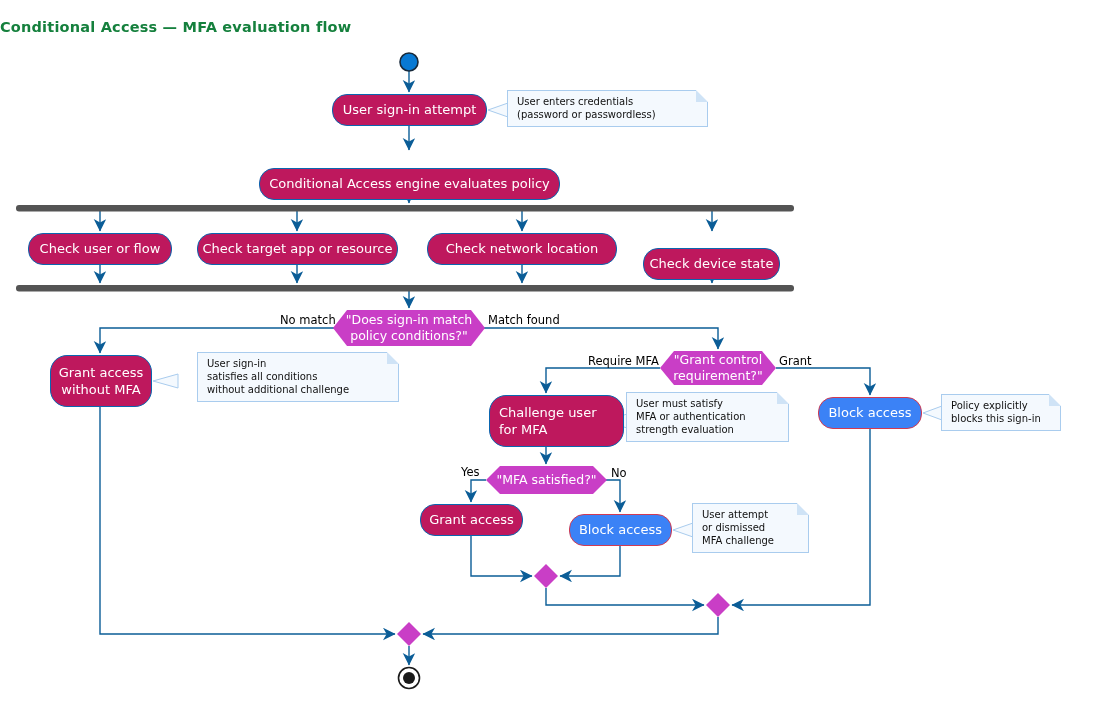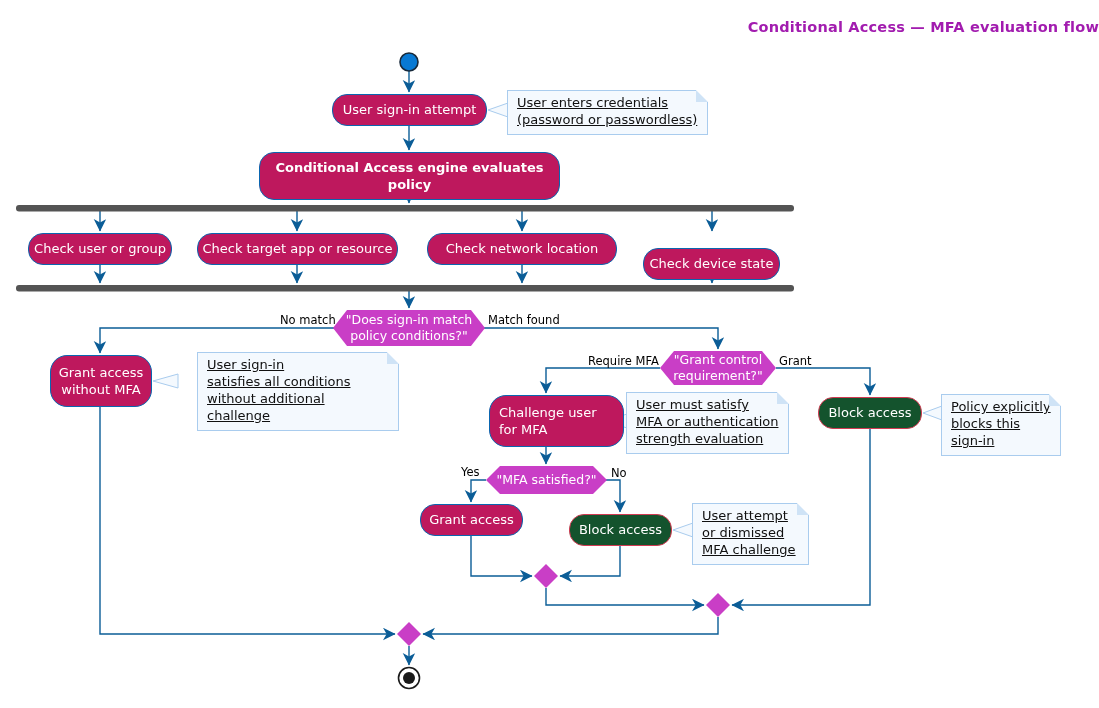--- a/index.html
+++ b/index.html
@@ -2,40 +2,40 @@
 <html><head>
 <meta charset="utf-8">
 <style>
   html,body{margin:0;padding:0;background:#ffffff;}
   .canvas{
     position:relative;width:1099px;height:708px;background:#ffffff;
     font-family:"DejaVu Sans","Liberation Sans",sans-serif;overflow:hidden;
   }
   .links{position:absolute;left:0;top:0;width:1099px;height:708px;z-index:1;}
   .title{
-    position:absolute;top:19px;left:0;width:100%;text-align:right;
-    font-size:14.5px;font-weight:bold;color:#a21caf;z-index:2;letter-spacing:.2px;
+    position:absolute;top:19px;left:0;width:100%;text-align:left;
+    font-size:14.5px;font-weight:bold;color:#15803d;z-index:2;letter-spacing:.2px;
   }
   .activity{
     position:absolute;z-index:2;background:#be185d;color:#fff;
     border:1px solid #0A66B0;border-radius:15px;
     display:flex;align-items:center;justify-content:center;text-align:center;
     font-size:13px;line-height:1.32;white-space:pre-line;box-sizing:border-box;
   }
-  .activity.red{background:#14532d;border-color:#D13A52;}
+  .activity.red{background:#3b82f6;border-color:#D13A52;}
   .hex{
     position:absolute;z-index:2;background:#C93EC6;color:#fff;
     display:flex;align-items:center;justify-content:center;text-align:center;
     font-size:12.5px;line-height:1.3;white-space:pre-line;box-sizing:border-box;
     clip-path:polygon(14px 0,calc(100% - 14px) 0,100% 50%,calc(100% - 14px) 100%,14px 100%,0 50%);
   }
   .note{
     position:absolute;z-index:2;background:#F4F9FE;border:1px solid #A9CCEE;
-    color:#101010;font-size:13px;line-height:1.3;white-space:pre-line;
-    padding:4px 9px 5px 9px;box-sizing:border-box;text-decoration:underline;
+    color:#101010;font-size:10px;line-height:1.3;white-space:pre-line;
+    padding:4px 9px 5px 9px;box-sizing:border-box;
   }
   .note::before{
     content:"";position:absolute;top:-1px;right:-1px;width:0;height:0;
     border-style:solid;border-width:0 12px 12px 0;
     border-color:#ffffff #ffffff #CFE3F6 #ffffff;
   }
   .elabel{position:absolute;z-index:3;font-size:11.5px;color:#000;white-space:nowrap;}
 </style>
 </head>
 <body>
@@ -102,23 +102,23 @@
       <polygon points="153,381 178,374 178,388"></polygon>
       <polygon points="606,421 627,414 627,428"></polygon>
       <polygon points="923,413 942,406 942,420"></polygon>
       <polygon points="673,530 693,523 693,537"></polygon>
     </g>
   </svg>
 
   <div class="title">Conditional Access — MFA evaluation flow</div>
 
   <div class="activity" style="left:332px;top:94px;width:155px;height:32px;">User sign-in attempt</div>
-  <div class="activity" style="left:259px;top:152px;width:301px;height:48px;font-weight:bold;">Conditional Access engine evaluates policy</div>
+  <div class="activity" style="left:259px;top:168px;width:301px;height:32px;">Conditional Access engine evaluates policy</div>
 
-  <div class="activity" style="left:28px;top:233px;width:144px;height:32px;">Check user or group</div>
+  <div class="activity" style="left:28px;top:233px;width:144px;height:32px;">Check user or flow</div>
   <div class="activity" style="left:197px;top:233px;width:201px;height:32px;">Check target app or resource</div>
   <div class="activity" style="left:427px;top:233px;width:190px;height:32px;">Check network location</div>
   <div class="activity" style="left:643px;top:233px;width:137px;height:32px;margin-top:15px;">Check device state</div>
 
   <div class="hex" style="left:333px;top:310px;width:152px;height:36px;">"Does sign-in match
 policy conditions?"</div>
 
   <div class="activity" style="left:50px;top:355px;width:102px;height:52px;border-radius:17px;">Grant access
 without MFA</div>
 

